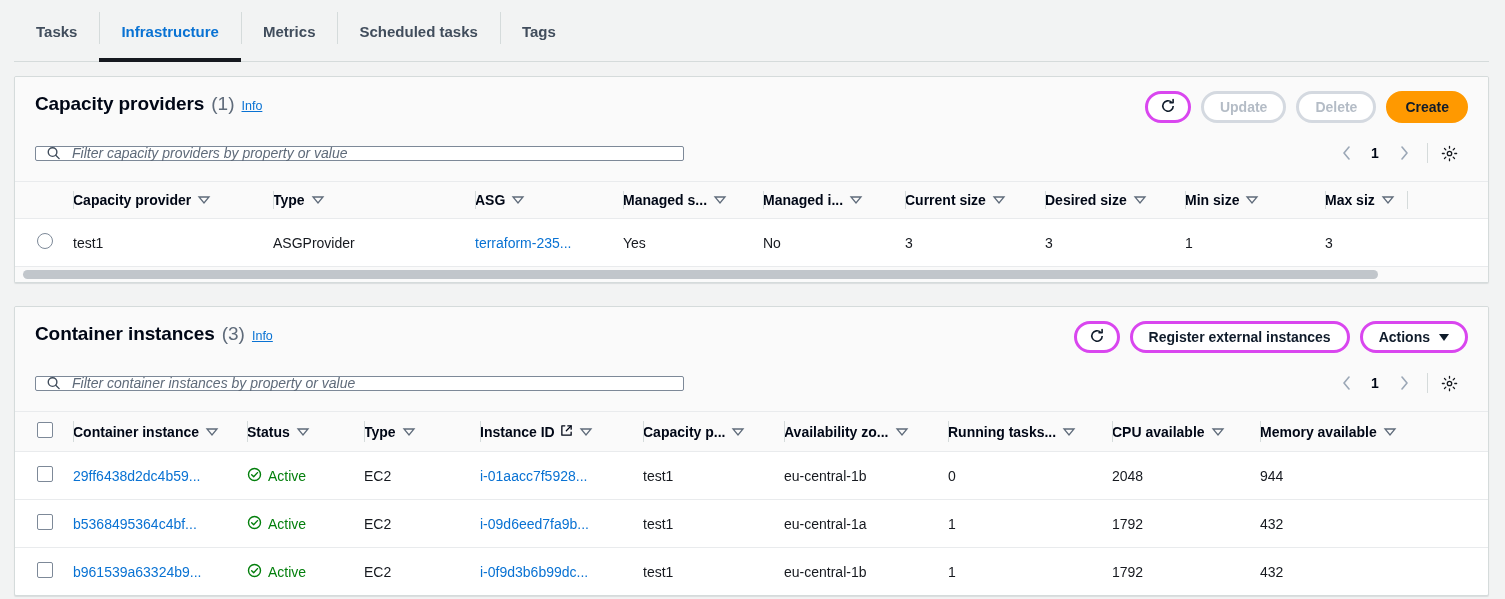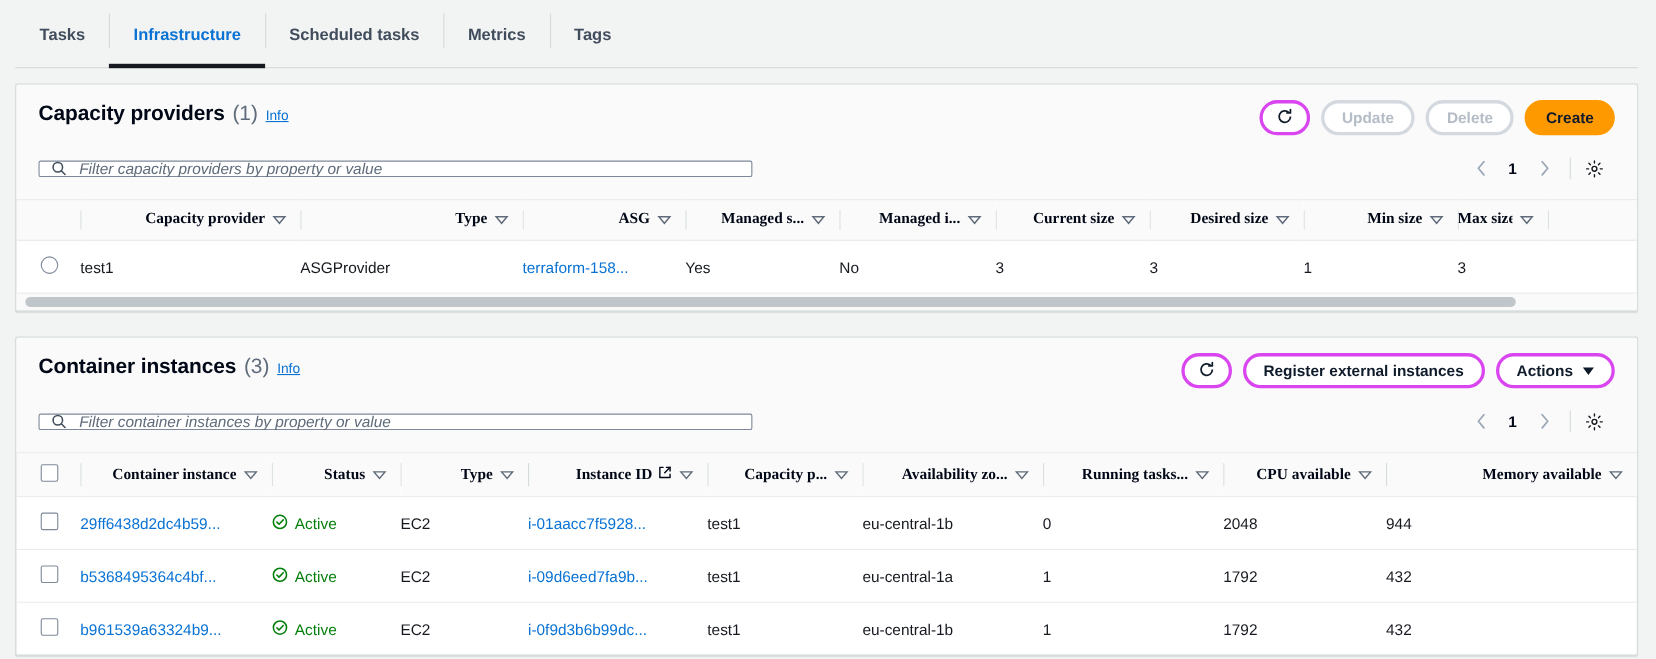--- a/index.html
+++ b/index.html
@@ -224,23 +224,22 @@
     padding: 10px 12px 10px 0;
     border-top: 1px solid #e9ebed;
     border-bottom: 1px solid #e9ebed;
     white-space: nowrap;
     overflow: hidden;
     vertical-align: middle;
   }
   th .th-inner {
     display: flex;
     align-items: center;
-    justify-content: flex-end;
+    justify-content: flex-start;
     gap: 6px;
-    font-family: Liberation Serif, serif;
   }
   th .th-label {
     display: flex;
     align-items: center;
     gap: 5px;
     overflow: hidden;
     text-overflow: ellipsis;
     white-space: nowrap;
   }
   th.divided::before {
@@ -320,24 +319,24 @@
 <body>
 
 <div class="tabbar">
   <div class="tab">
       <span>Tasks</span>
     </div>
   <div class="tab active">
       <span>Infrastructure</span>
     </div>
   <div class="tab">
-      <span>Scheduled tasks</span>
+      <span>Metrics</span>
     </div>
   <div class="tab">
-      <span>Metrics</span>
+      <span>Scheduled tasks</span>
     </div>
   <div class="tab">
       <span>Tags</span>
     </div>
 </div>
 
 <div class="panel capacity">
   <div class="panel-head">
     <div class="head-row">
       <div class="title-wrap">
@@ -504,21 +503,21 @@
         </tr>
       </thead>
       <tbody>
         <tr>
           <td class="select-col">
             <span class="radio"></span>
           </td>
           <td>test1</td>
           <td>ASGProvider</td>
           <td>
-            <span class="link">terraform-158...</span>
+            <span class="link">terraform-235...</span>
           </td>
           <td>Yes</td>
           <td>No</td>
           <td>3</td>
           <td>3</td>
           <td>1</td>
           <td>3</td>
           <td></td>
         </tr>
       </tbody>

